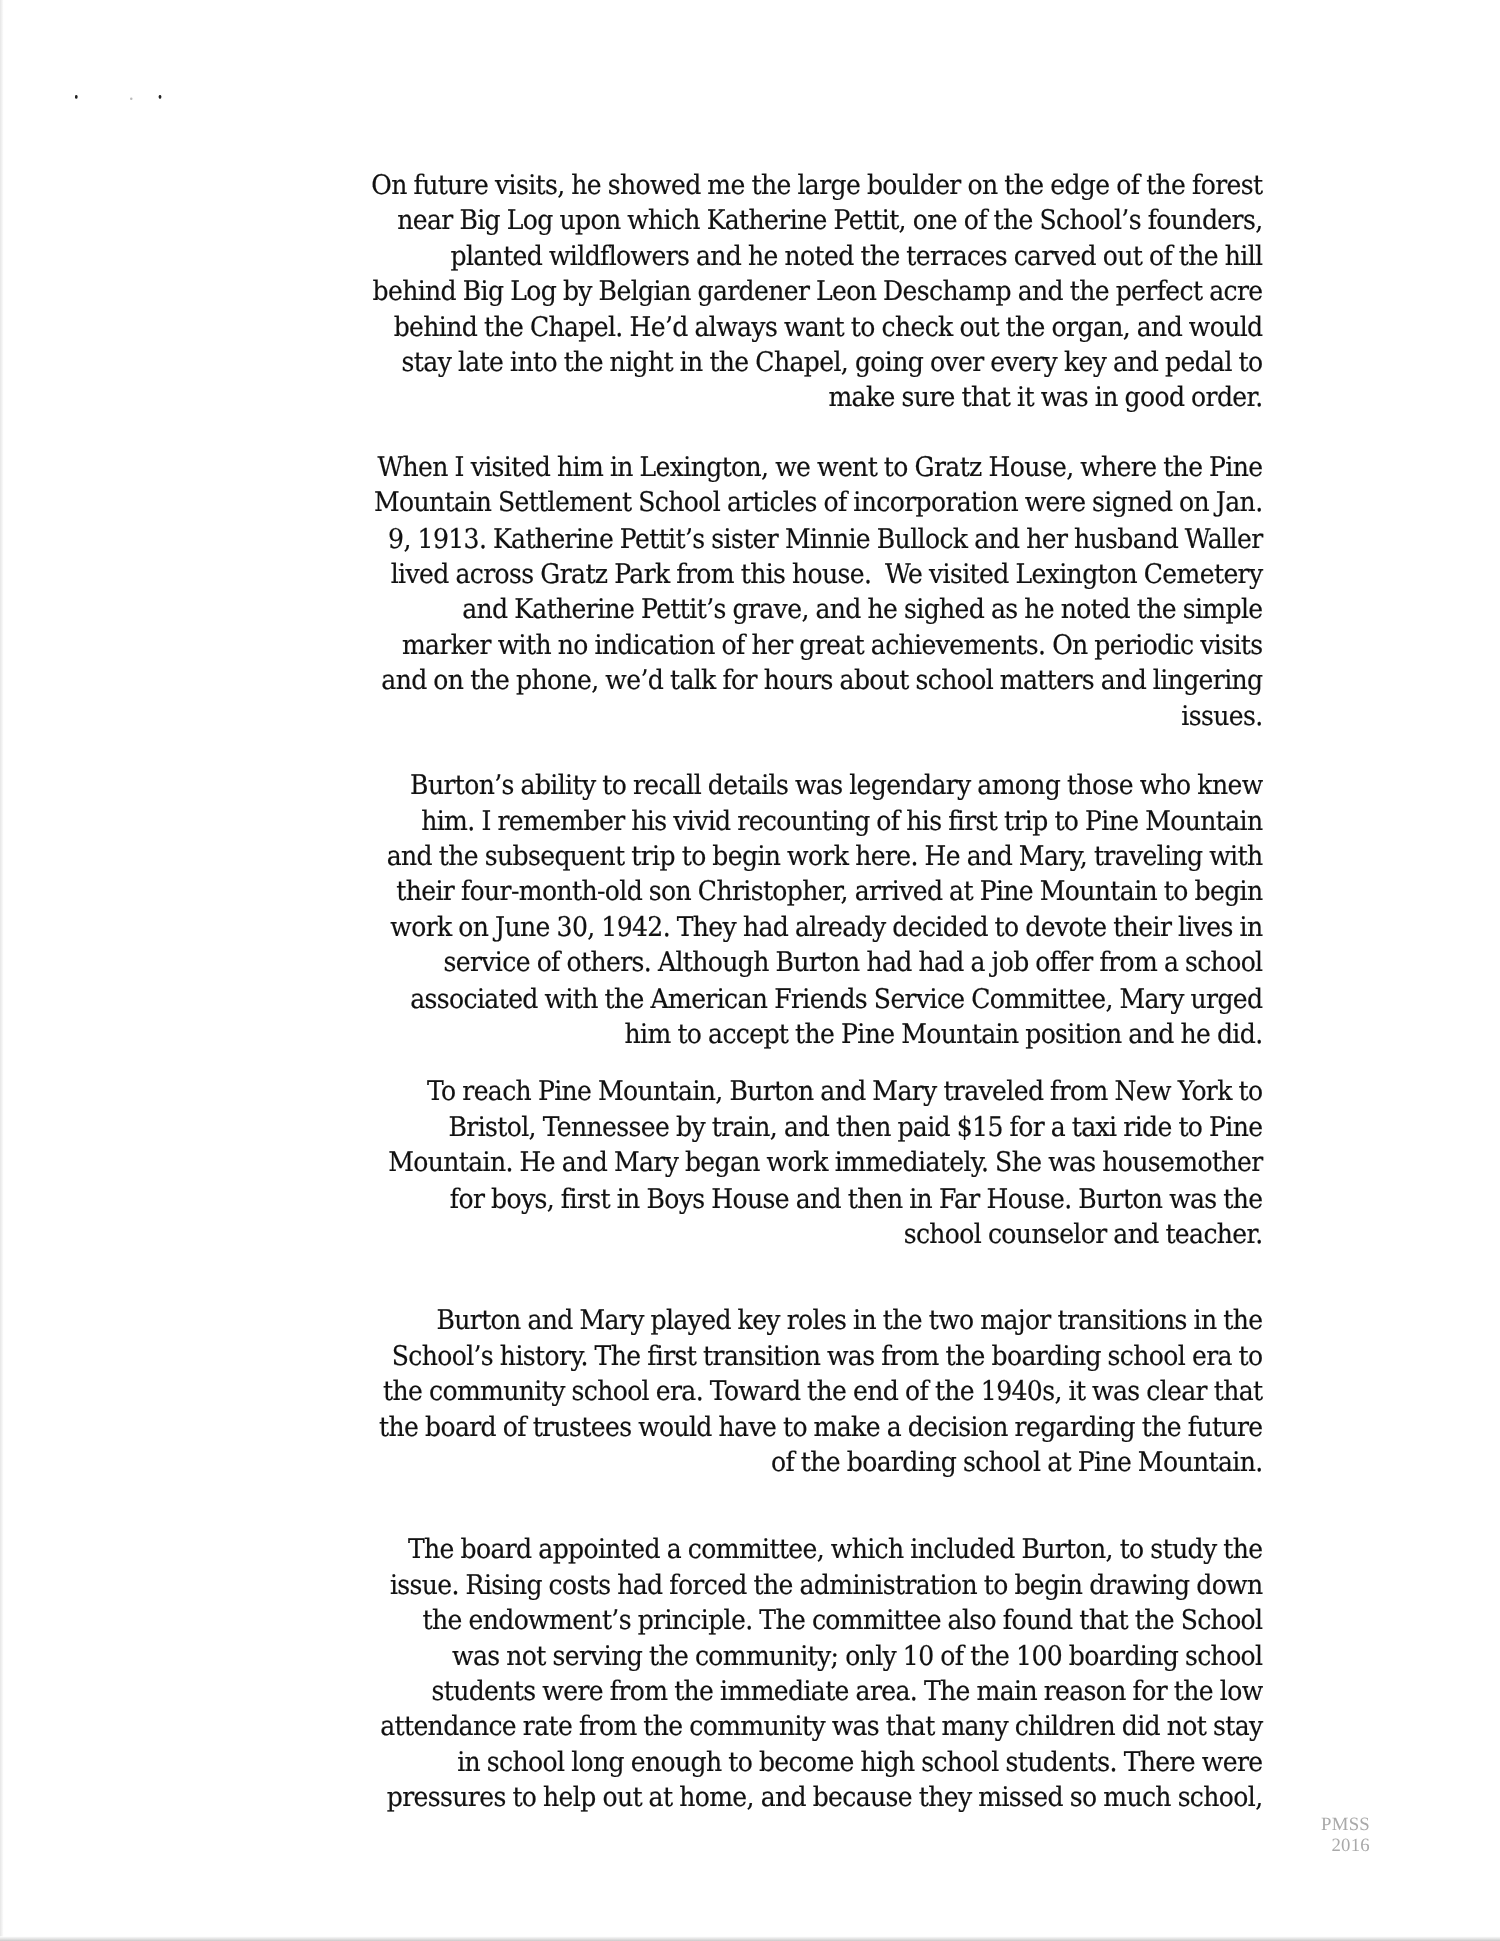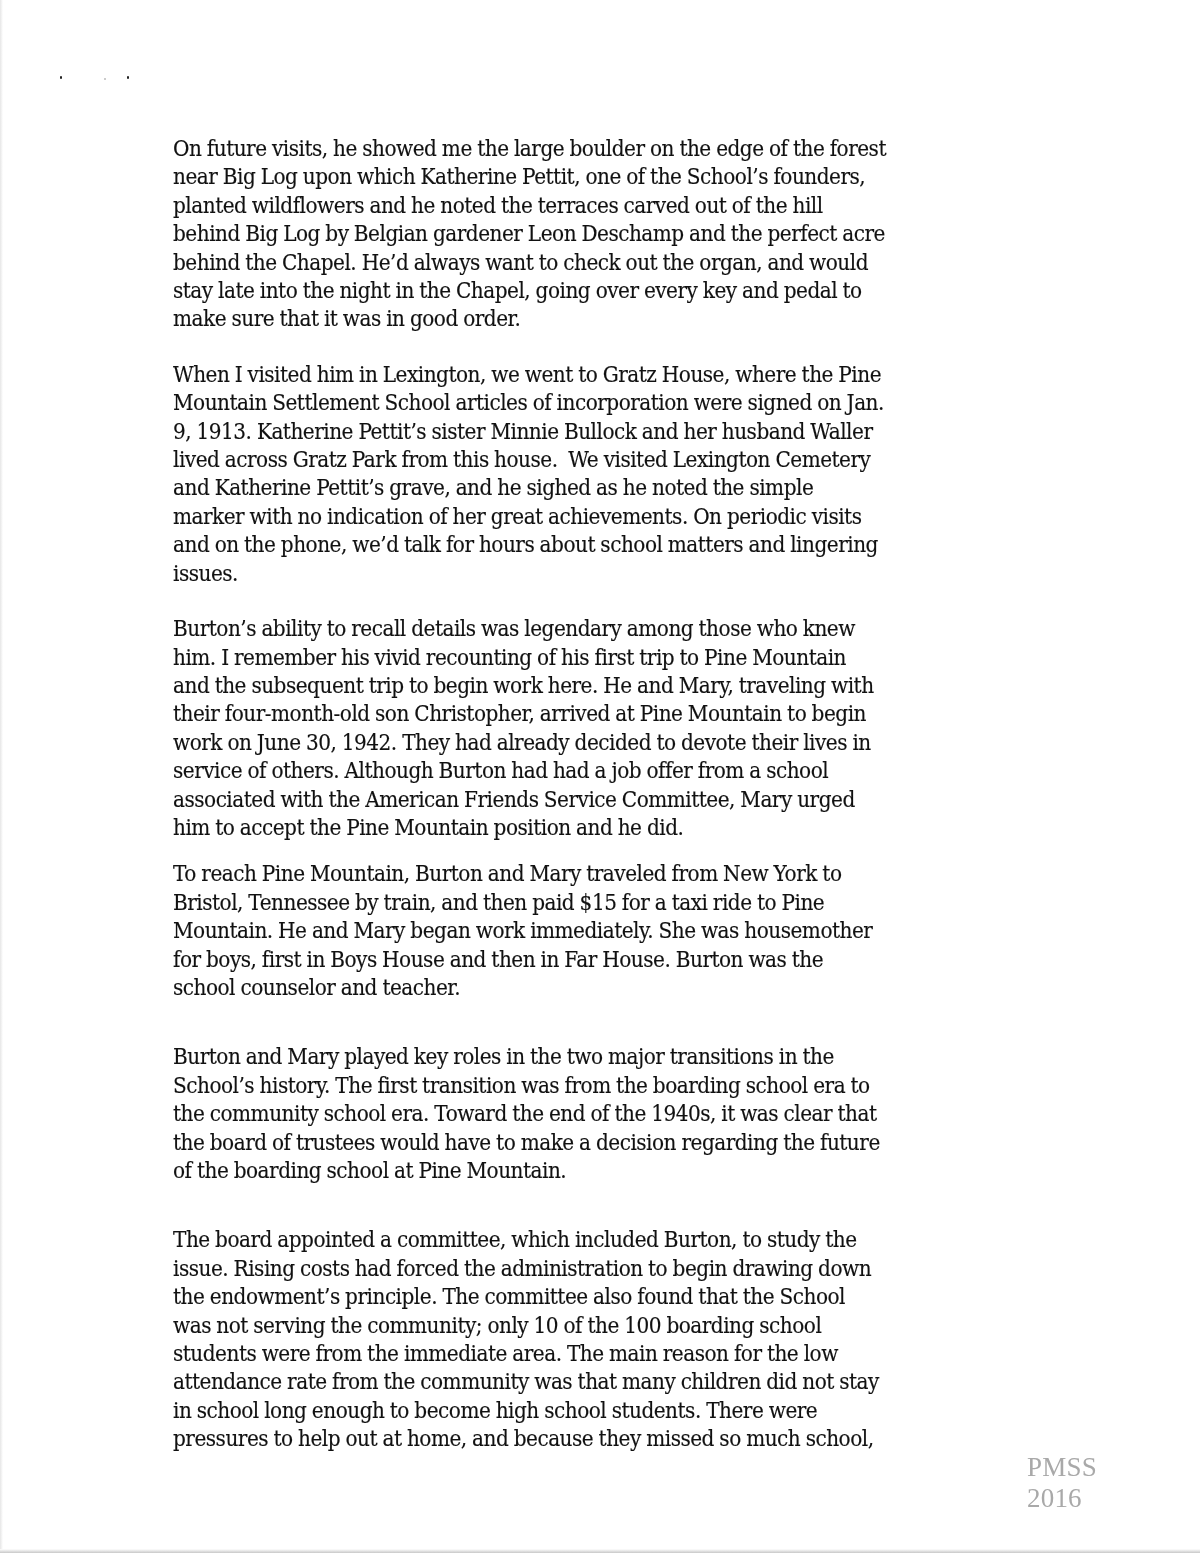--- a/index.html
+++ b/index.html
@@ -13,20 +13,21 @@
       position: relative;
       overflow: hidden;
       font-family: "DejaVu Serif", "Liberation Serif", serif;
     }
     .page {
       position: absolute;
       left: 0; top: 0;
       width: 1096px;
       height: 1553px;
       background: #ffffff;
+      text-align: right;
     }
     .left-edge {
       position: absolute;
       left: 0; top: 0;
       width: 3px; height: 1553px;
       background: linear-gradient(to right, #e6e6e6, #ffffff);
     }
     .bottom-edge {
       position: absolute;
       left: 0; bottom: 0;
@@ -71,21 +72,21 @@
     .para.p3 { margin-bottom: 18px; }
     .para.p4 { margin-bottom: 41px; }
     .para.p5 { margin-bottom: 41px; }
     .para.p6 { margin-bottom: 0; }
 
     .footer-mark {
       position: absolute;
       left: 1027px;
       top: 1452px;
       font-family: "Liberation Serif", "DejaVu Serif", serif;
-      font-size: 27px;
+      font-size: 15px;
       color: #a9a9a9;
       letter-spacing: 0.2px;
     }
   </style>
 </head>
 <body>
 
 <div class="page">
   <div class="left-edge"></div>
   <div class="bottom-edge"></div>

